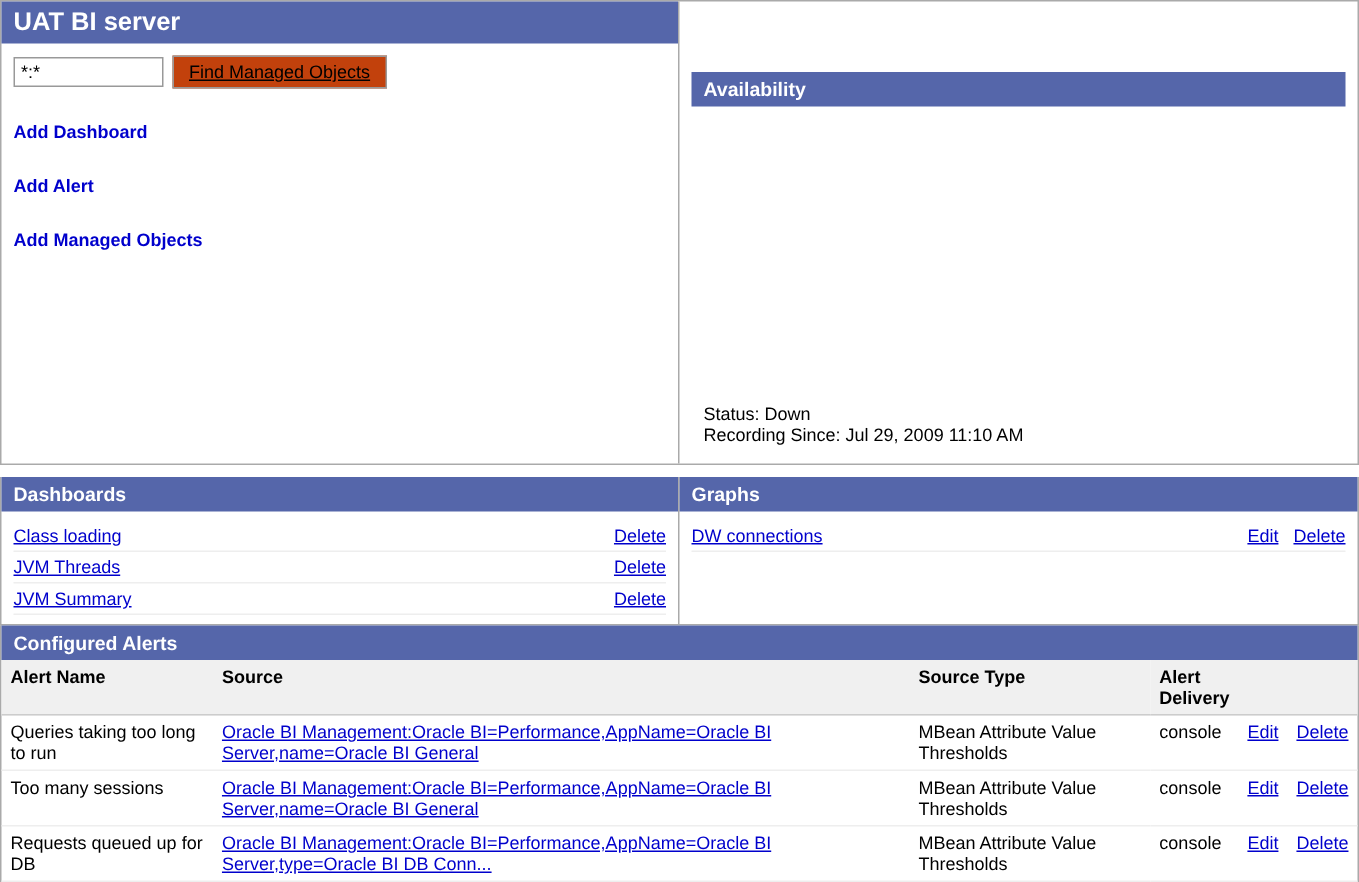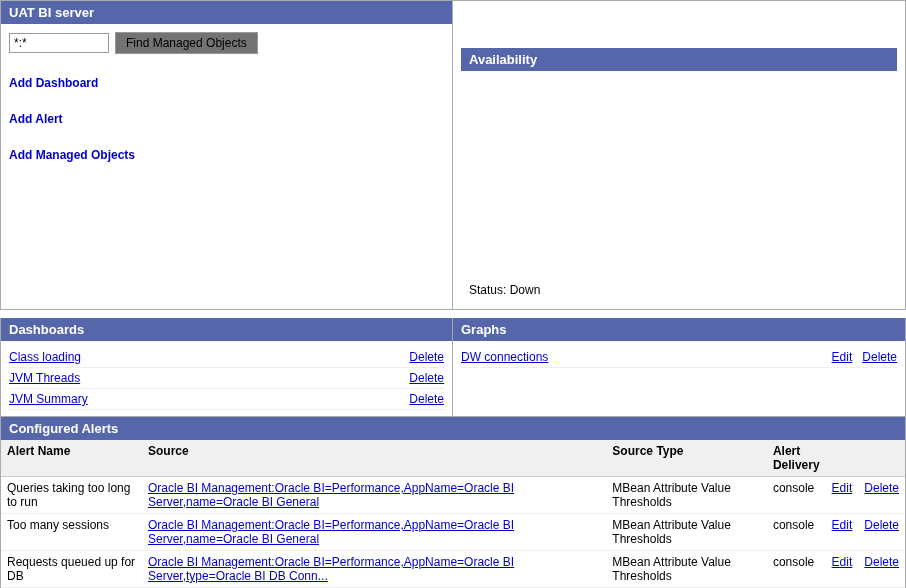--- a/index.html
+++ b/index.html
@@ -5,24 +5,24 @@
     * { box-sizing: border-box; margin: 0; padding: 0; }
     body { font-family: Arial, sans-serif; font-size: 12px; background: #fff; color: #000; }
 
     .main-container { display: flex; flex-direction: column; width: 906px; }
 
     
     .top-row { display: flex; width: 100%; border: 1px solid #aaa; }
 
     
     .left-panel { width: 453px; border-right: 1px solid #aaa; padding: 8px; }
-    .left-panel-title { background: #5566aa; color: #fff; font-weight: bold; padding: 4px 8px; margin: -8px -8px 8px -8px; font-size: 13px; }
+    .left-panel-title { background: #5566aa; color: #fff; font-weight: bold; padding: 4px 8px; margin: -8px -8px 8px -8px; font-size: 17px; }
     .search-row { display: flex; gap: 6px; margin-bottom: 10px; align-items: center; }
     .search-input { width: 100px; border: 1px solid #999; padding: 2px 4px; font-size: 12px; }
-    .find-button { background: #737373; border: 1px solid #999; padding: 3px 10px; font-size: 12px; cursor: pointer; }
+    .find-button { background: #c2410c; border: 1px solid #999; padding: 3px 10px; font-size: 12px; cursor: pointer; text-decoration: underline; }
     .nav-link { display: block; color: #0000cc; text-decoration: none; font-weight: bold; margin: 22px 0; font-size: 12px; }
 
     
     .right-panel { width: 453px; padding: 8px; margin-top: 39px; }
     .availability-content { display: flex; flex-direction: column; align-items: center; position: relative; height: 230px; }
     .pie-container { position: relative; width: 200px; height: 180px; margin: 10px auto 0; }
     .pie-svg { width: 200px; height: 180px; }
     .tooltip-box { position: absolute; background: #ffffcc; border: 1px solid #999; padding: 2px 5px; font-size: 11px; white-space: nowrap; }
     .tooltip-unavailable { top: 10px; right: 20px; }
     .tooltip-available { bottom: 40px; left: 10px; }
@@ -69,20 +69,21 @@
       <a class="nav-link" href="#">Add Alert</a>
       <a class="nav-link" href="#">Add Managed Objects</a>
     </div>
 
     <div class="right-panel">
       <div class="panel-title">Availability</div>
       <div class="availability-content">
 
         <div class="status-row">
           <span>Status: Down</span>
+          <span>Recording Since: Jul 29, 2009 11:10 AM</span>
         </div>
       </div>
     </div>
   </div>
 
   <div class="gap"></div>
 
   <div class="middle-row">
 
     <div class="dashboards-panel">

